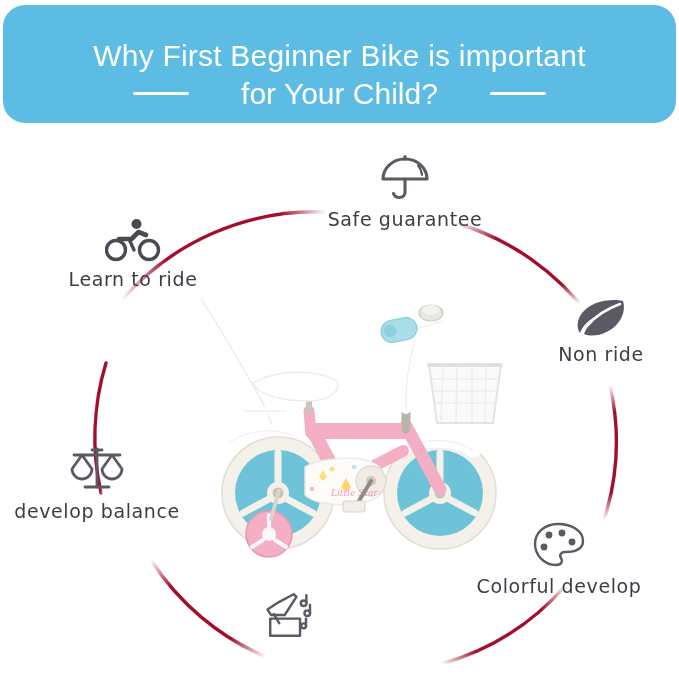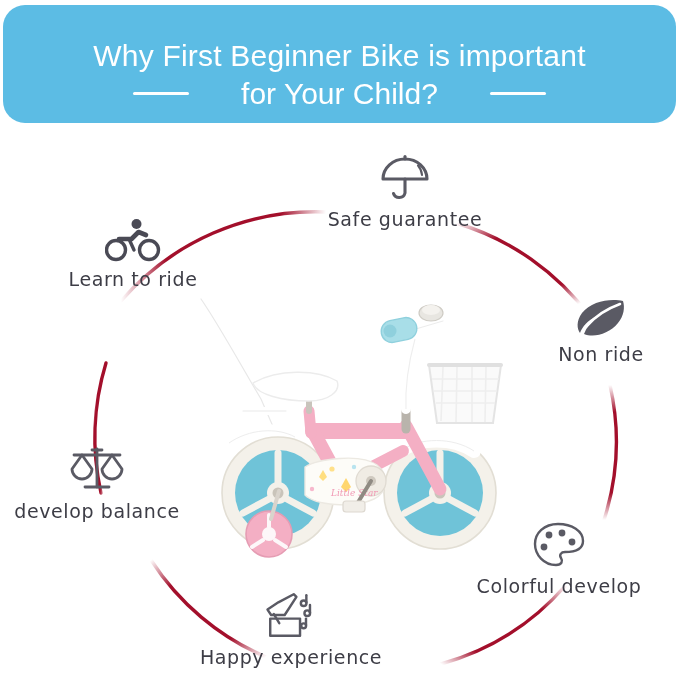--- a/index.html
+++ b/index.html
@@ -267,21 +267,20 @@
           <path d="M12 25 L18 35"></path>
           <rect x="8" y="30" width="33" height="19"></rect>
           <circle cx="45" cy="13" r="3.1"></circle>
           <path d="M48 12 L48 4"></path>
           <circle cx="49" cy="24" r="3.1"></circle>
           <path d="M52 23 L52 15"></path>
           <circle cx="45" cy="38" r="2.7"></circle>
           <path d="M47.6 37 L47.6 30"></path>
         </svg>
       </span>
-      <span class="feature-label">Happy experience</span>
     </div>
 
     <div id="bike">
       <svg width="330" height="280" viewBox="0 0 330 280">
 
         <path d="M10 8 C28 34 52 78 70 108 L84 140" stroke="#ffffff" stroke-width="9" fill="none" stroke-linecap="round"></path>
         <path d="M10 8 C28 34 52 78 70 108 L84 140" stroke="#e8e8e8" stroke-width="1.2" fill="none" stroke-linecap="round"></path>
         <path d="M52 120 L95 120" stroke="#ffffff" stroke-width="8" stroke-linecap="round"></path>
         <path d="M52 120 L95 120" stroke="#e6e6e6" stroke-width="0.9" stroke-linecap="round"></path>
 

